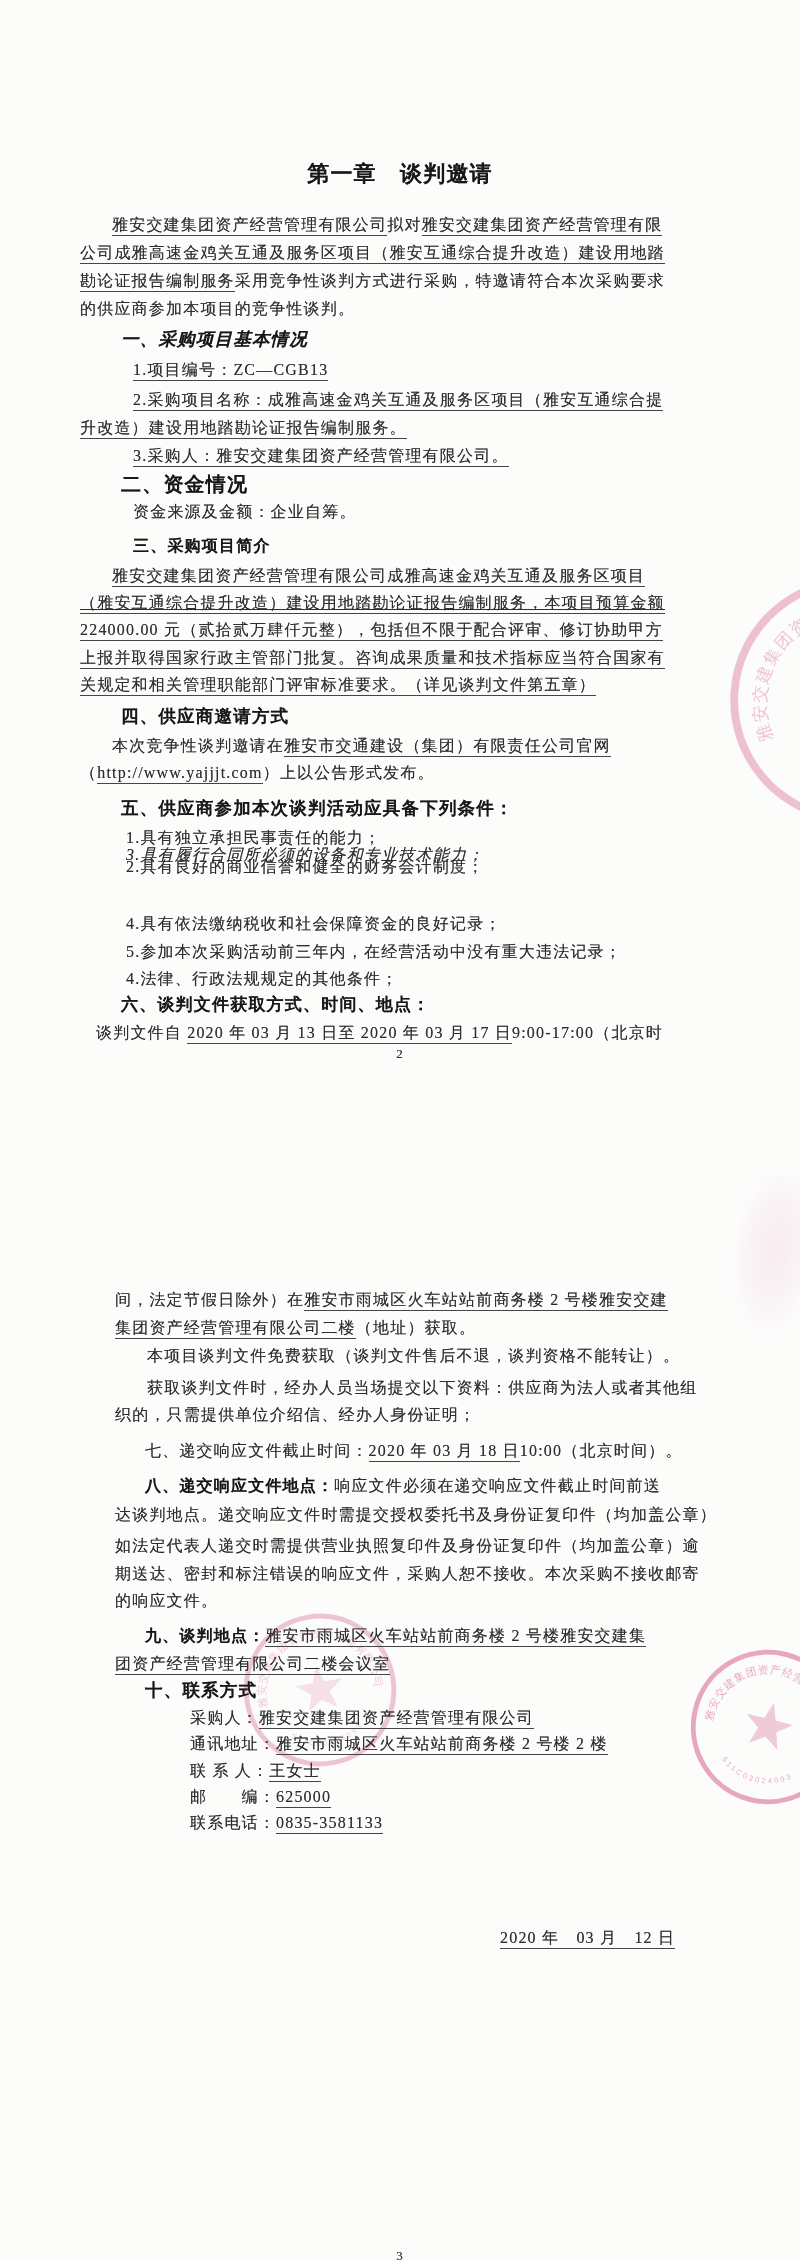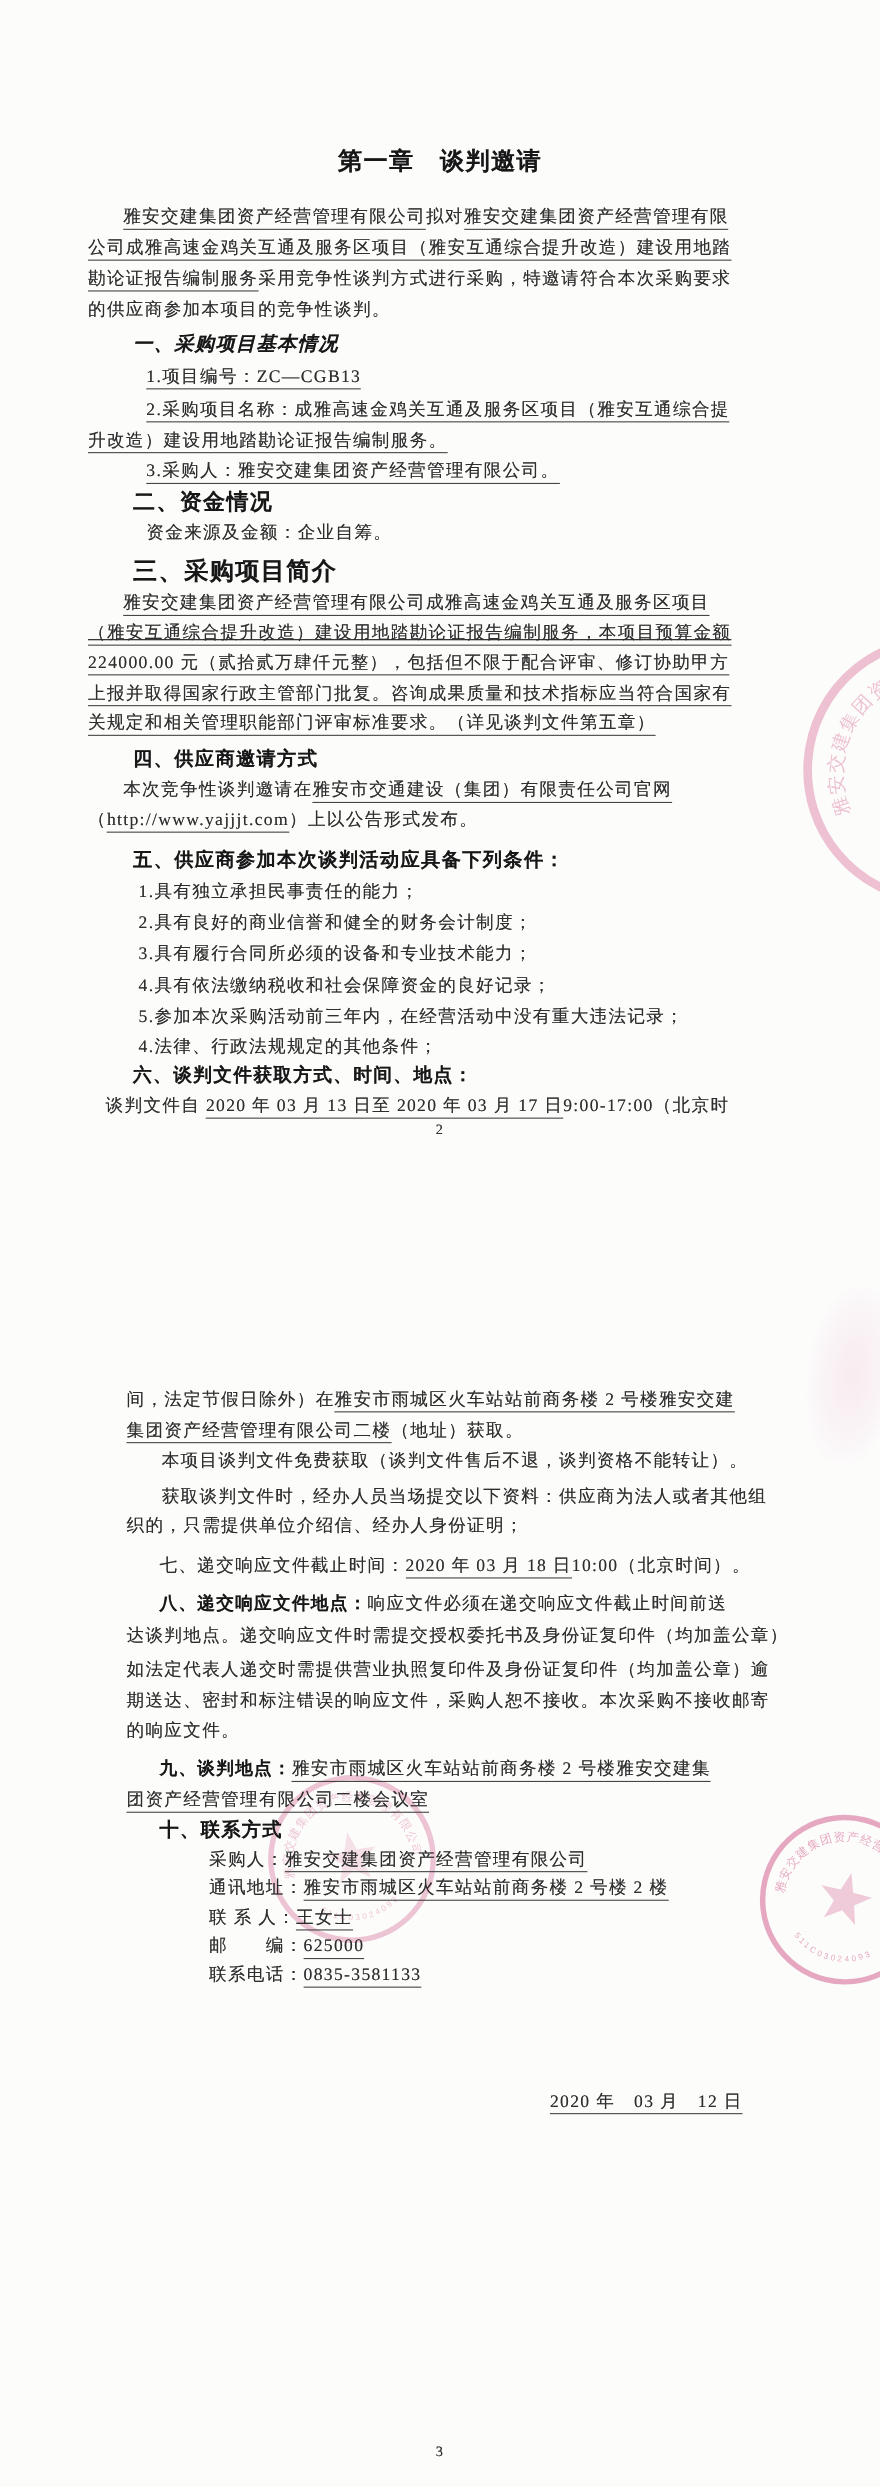--- a/index.html
+++ b/index.html
@@ -13,20 +13,21 @@
     font-family:"Liberation Serif","DejaVu Serif",serif;
   }
   .line{
     position:absolute;
     white-space:nowrap;
     font-size:16px;
     line-height:22px;
     letter-spacing:1.2px;
     color:#2e2e2e;
     text-shadow:0 0 .5px rgba(40,40,40,.55);
+    margin-top:27px;
   }
   .line.center{left:0;width:800px;text-align:center;}
   .line.bold, .seg-b{font-weight:700;color:#171717;}
   .seg-u{border-bottom:1.2px solid #454545;padding-bottom:2px;}
   .seal{position:absolute;pointer-events:none;}
   .seal text{font-family:"Liberation Sans","DejaVu Sans",sans-serif;}
   .smudge{
     position:absolute;
     background:radial-gradient(ellipse at center, rgba(228,150,185,.30) 0%, rgba(228,150,185,.12) 55%, rgba(228,150,185,0) 75%);
     pointer-events:none;
@@ -90,33 +91,33 @@
       <div class="line" style="top: 215px; left: 80px;"><span class="seg-u">公司成雅高速金鸡关互通及服务区项目（雅安互通综合提升改造）建设用地踏</span></div>
       <div class="line" style="top: 243px; left: 80px;"><span class="seg-u">勘论证报告编制服务</span><span>采用竞争性谈判方式进行采购，特邀请符合本次采购要求</span></div>
       <div class="line" style="top: 271px; left: 80px;"><span>的供应商参加本项目的竞争性谈判。</span></div>
       <div class="line bold" style="top: 301px; left: 121px; font-size: 17.5px; font-style: italic;"><span>一、采购项目基本情况</span></div>
       <div class="line" style="top: 332px; left: 133px;"><span class="seg-u">1.项目编号：ZC—CGB13</span></div>
       <div class="line" style="top: 362px; left: 133px;"><span class="seg-u">2.采购项目名称：成雅高速金鸡关互通及服务区项目（雅安互通综合提</span></div>
       <div class="line" style="top: 390px; left: 80px;"><span class="seg-u">升改造）建设用地踏勘论证报告编制服务。</span></div>
       <div class="line" style="top: 418px; left: 133px;"><span class="seg-u">3.采购人：雅安交建集团资产经营管理有限公司。</span></div>
       <div class="line bold" style="top: 446px; left: 121px; font-size: 20px;"><span>二、资金情况</span></div>
       <div class="line" style="top: 474px; left: 133px;"><span>资金来源及金额：企业自筹。</span></div>
-      <div class="line bold" style="top: 508px; left: 121px; font-size: 22px;"><span>三、采购项目简介</span></div>
+      <div class="line bold" style="top: 508px; left: 133px; font-size: 16px;"><span>三、采购项目简介</span></div>
       <div class="line" style="top: 538px; left: 112px;"><span class="seg-u">雅安交建集团资产经营管理有限公司成雅高速金鸡关互通及服务区项目</span></div>
       <div class="line" style="top: 565px; left: 80px; text-decoration: underline;"><span class="seg-u">（雅安互通综合提升改造）建设用地踏勘论证报告编制服务，本项目预算金额</span></div>
       <div class="line" style="top: 592px; left: 80px;"><span class="seg-u">224000.00 元（贰拾贰万肆仟元整），包括但不限于配合评审、修订协助甲方</span></div>
       <div class="line" style="top: 620px; left: 80px;"><span class="seg-u">上报并取得国家行政主管部门批复。咨询成果质量和技术指标应当符合国家有</span></div>
       <div class="line" style="top: 647px; left: 80px;"><span class="seg-u">关规定和相关管理职能部门评审标准要求。（详见谈判文件第五章）</span></div>
       <div class="line bold" style="top: 678px; left: 121px; font-size: 17.5px;"><span>四、供应商邀请方式</span></div>
       <div class="line" style="top: 708px; left: 112px;"><span>本次竞争性谈判邀请在</span><span class="seg-u">雅安市交通建设（集团）有限责任公司官网</span></div>
       <div class="line" style="top: 735px; left: 80px;"><span>（</span><span class="seg-u">http://www.yajjjt.com</span><span>）上以公告形式发布。</span></div>
       <div class="line bold" style="top: 770px; left: 121px; font-size: 17.5px;"><span>五、供应商参加本次谈判活动应具备下列条件：</span></div>
       <div class="line" style="top: 800px; left: 126px;"><span>1.具有独立承担民事责任的能力；</span></div>
       <div class="line" style="top: 829px; left: 126px;"><span>2.具有良好的商业信誉和健全的财务会计制度；</span></div>
-      <div class="line" style="top: 857px; left: 126px;"><span>3.具有履行合同所必须的设备和专业技术能力；</span></div>
+      <div class="line" style="top: 817px; left: 126px; font-style: italic;"><span>3.具有履行合同所必须的设备和专业技术能力；</span></div>
       <div class="line" style="top: 886px; left: 126px;"><span>4.具有依法缴纳税收和社会保障资金的良好记录；</span></div>
       <div class="line" style="top: 914px; left: 126px;"><span>5.参加本次采购活动前三年内，在经营活动中没有重大违法记录；</span></div>
       <div class="line" style="top: 941px; left: 126px;"><span>4.法律、行政法规规定的其他条件；</span></div>
       <div class="line bold" style="top: 967px; left: 121px; font-size: 17px;"><span>六、谈判文件获取方式、时间、地点：</span></div>
       <div class="line" style="top: 995px; left: 96px;"><span>谈判文件自 </span><span class="seg-u">2020 年 03 月 13 日至 2020 年 03 月 17 日</span><span>9:00-17:00（北京时</span></div>
       <div class="line center" style="top: 1016px; font-size: 13px;"><span>2</span></div>
       <div class="line" style="top: 1262px; left: 115px;"><span>间，法定节假日除外）在</span><span class="seg-u">雅安市雨城区火车站站前商务楼 2 号楼雅安交建</span></div>
       <div class="line" style="top: 1290px; left: 115px;"><span class="seg-u">集团资产经营管理有限公司二楼</span><span>（地址）获取。</span></div>
       <div class="line" style="top: 1318px; left: 147px;"><span>本项目谈判文件免费获取（谈判文件售后不退，谈判资格不能转让）。</span></div>
       <div class="line" style="top: 1350px; left: 147px;"><span>获取谈判文件时，经办人员当场提交以下资料：供应商为法人或者其他组</span></div>

